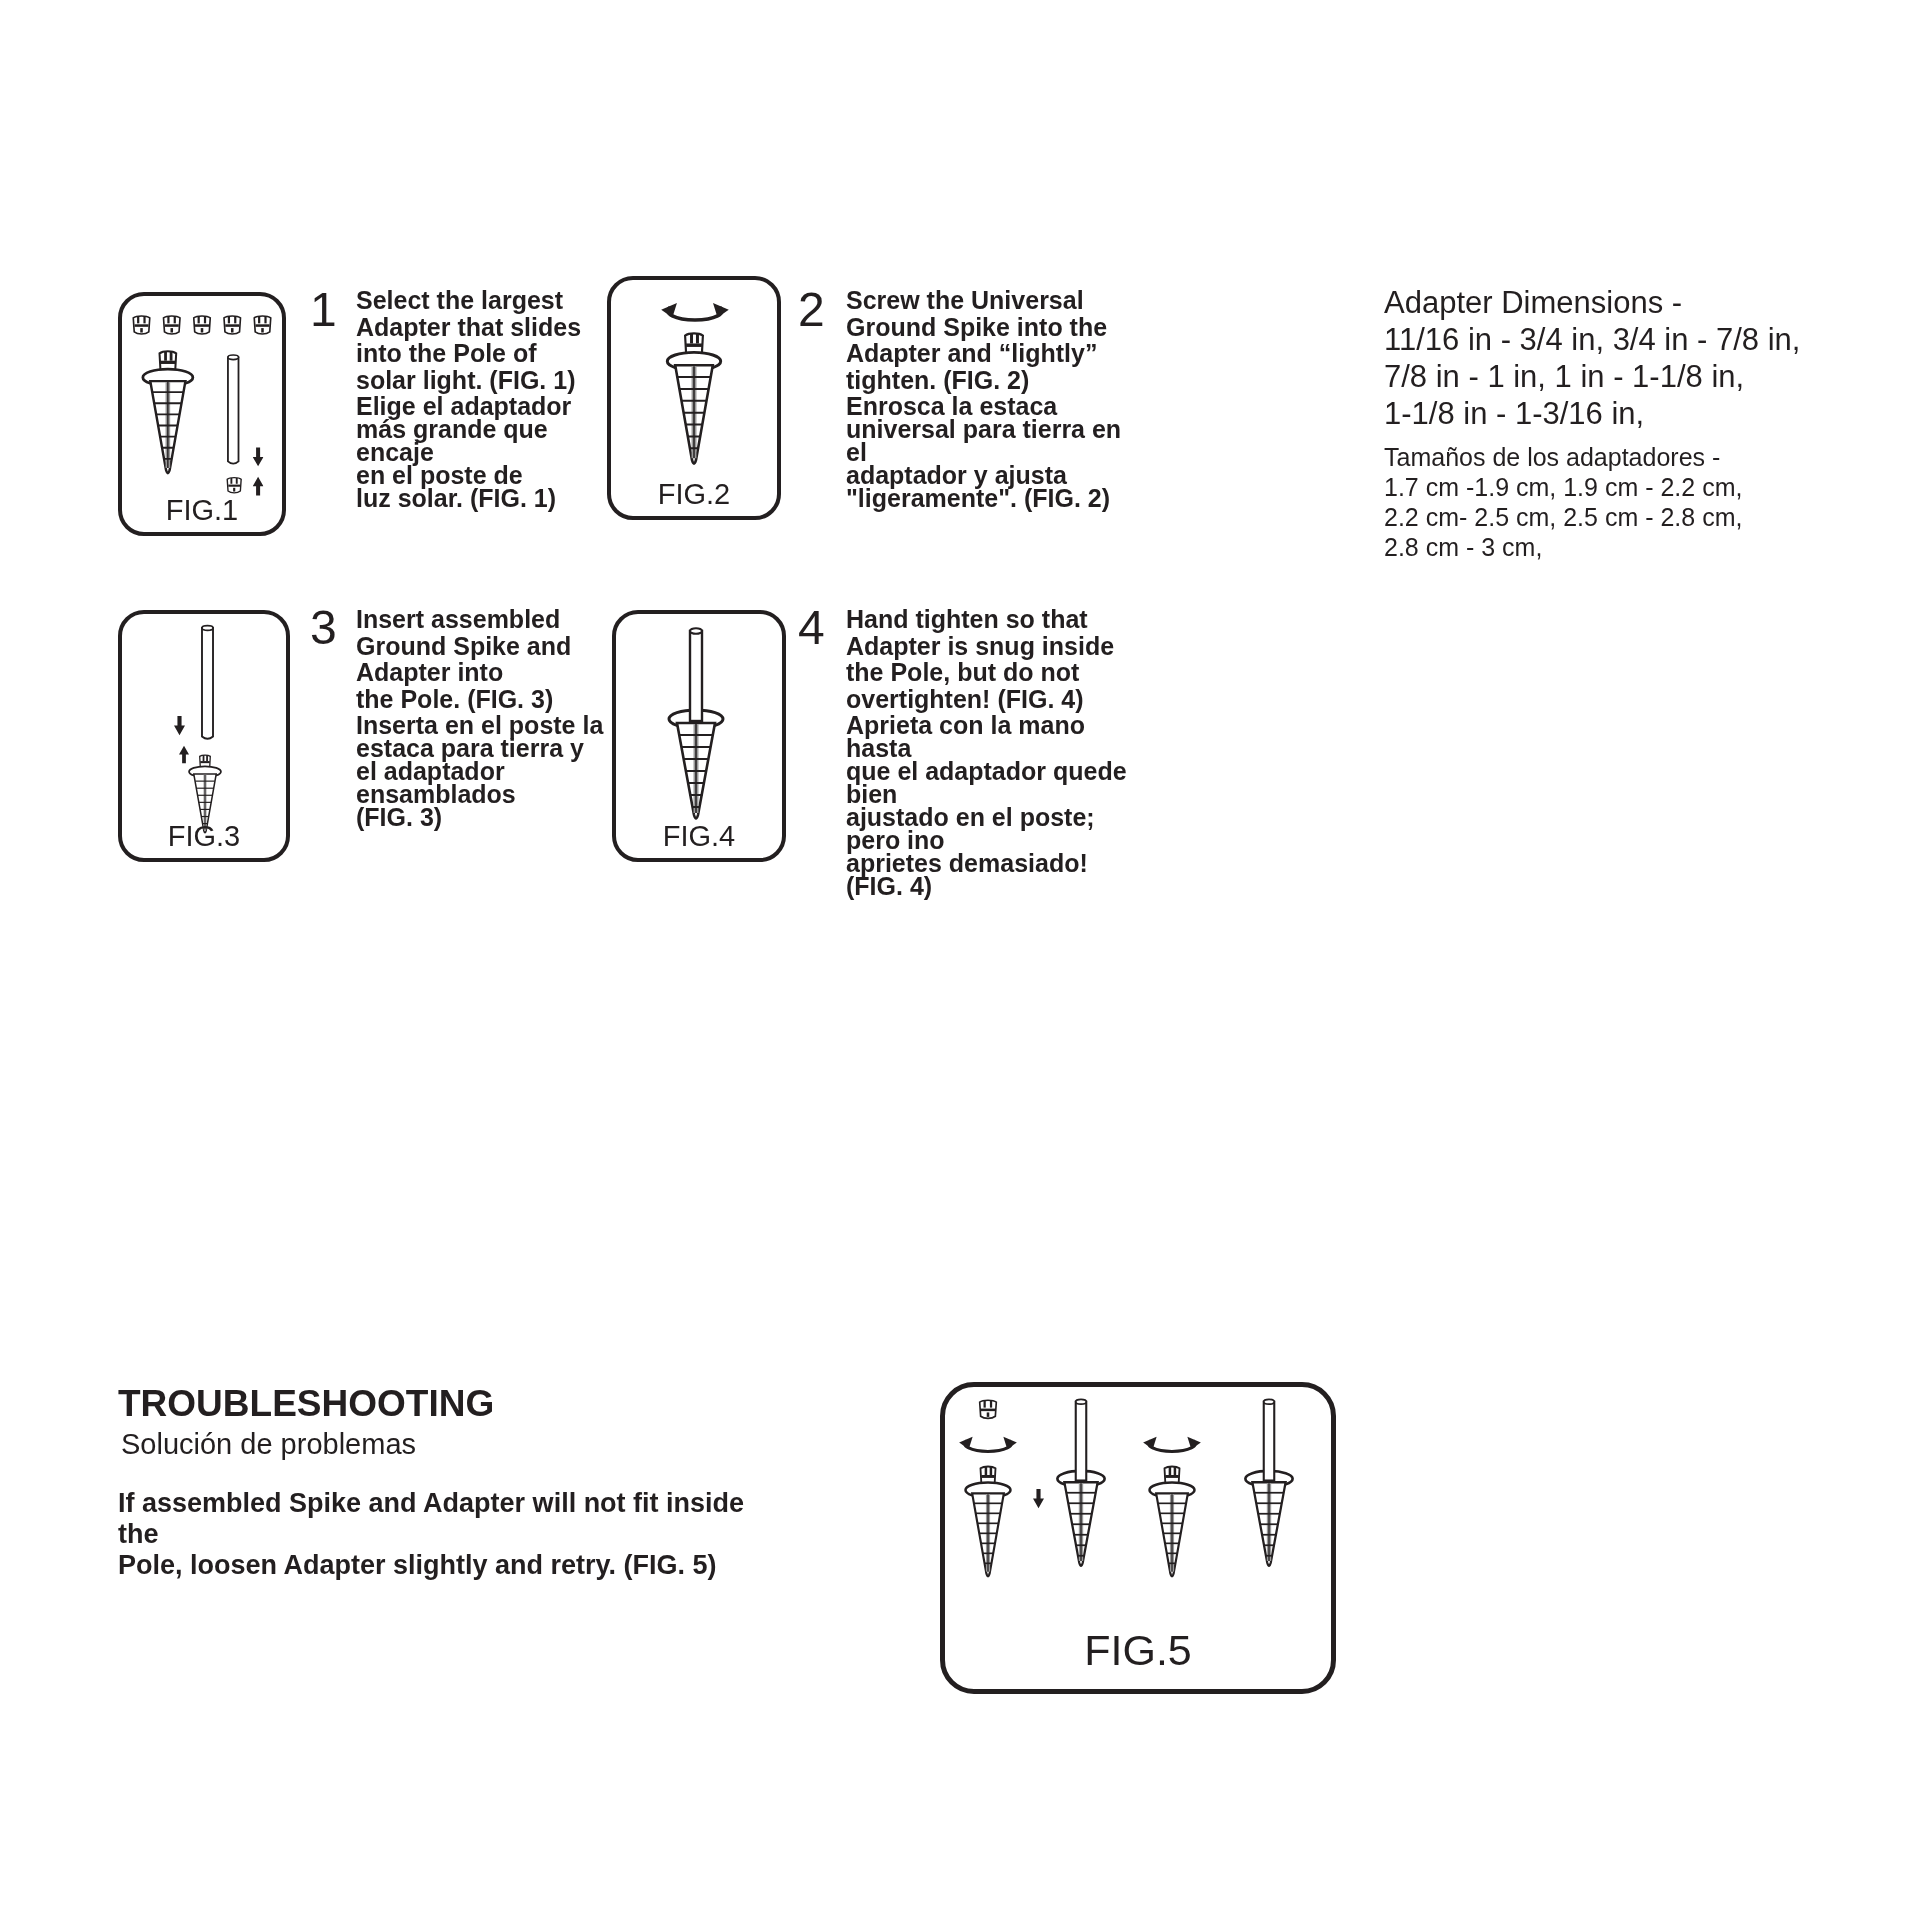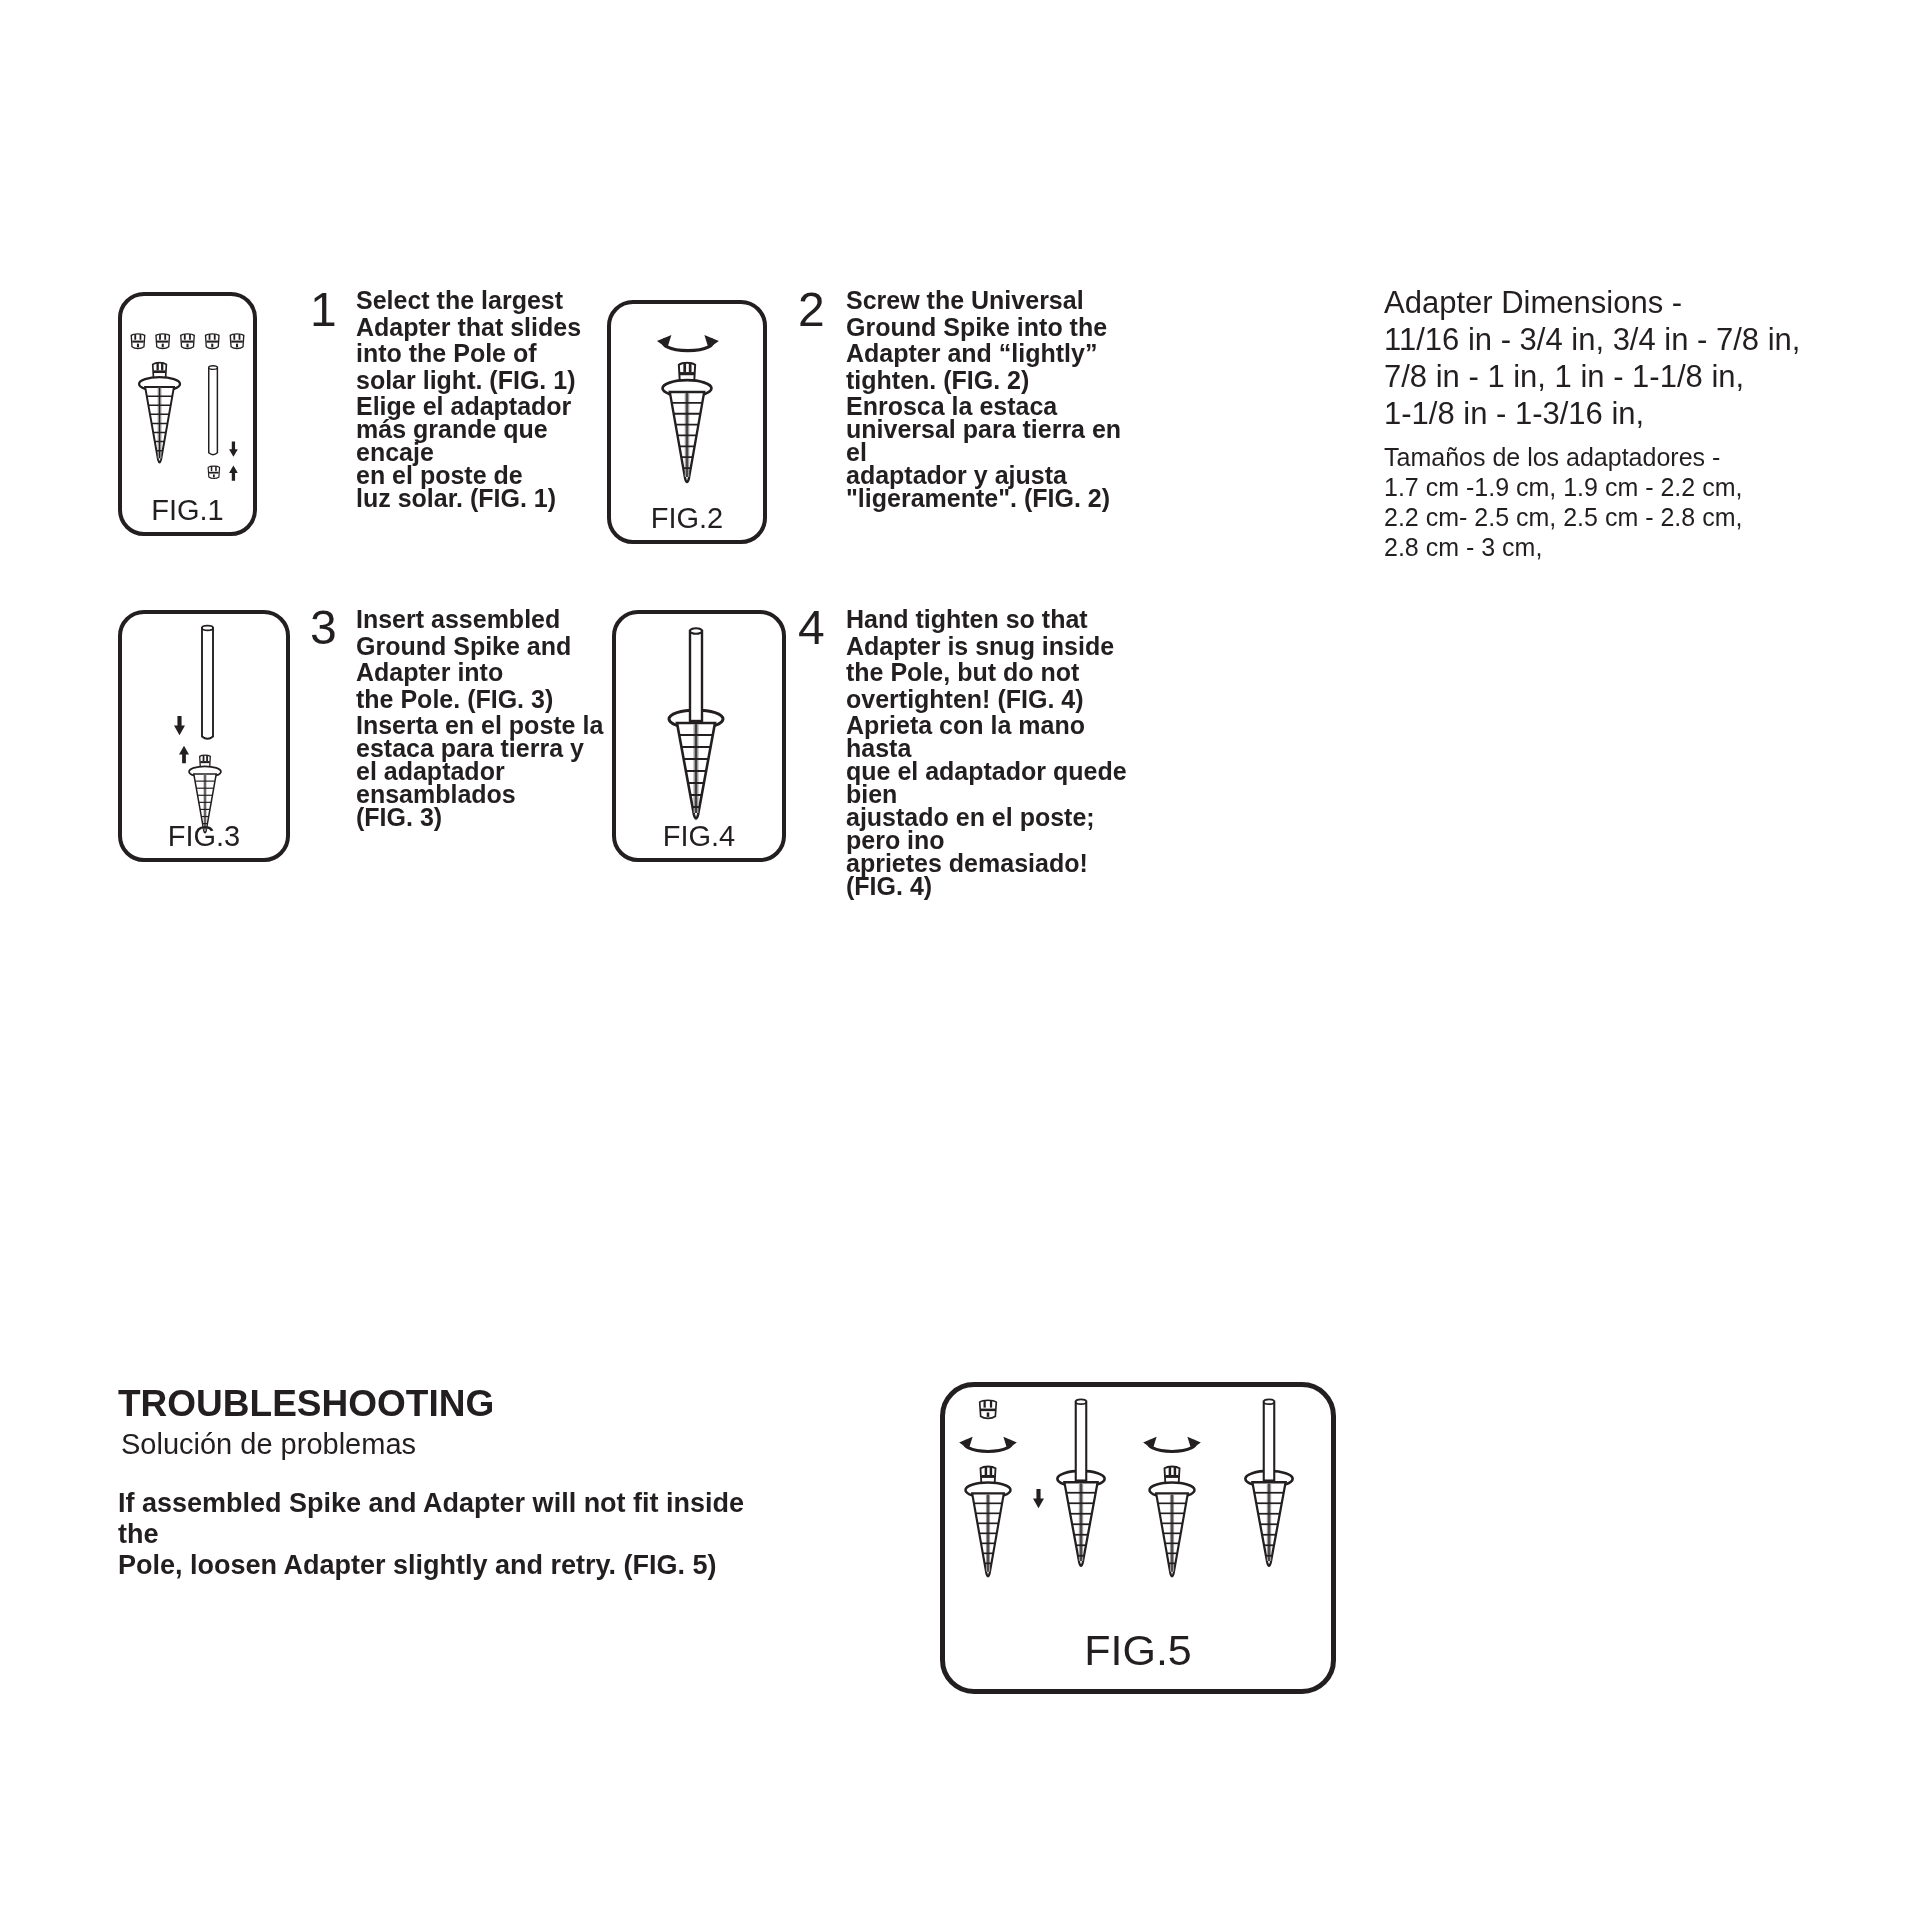--- a/index.html
+++ b/index.html
@@ -86,21 +86,21 @@
     </symbol>
     <symbol id="sym-arrow-up" viewBox="0 0 16 28">
       <polygon points="5,28 11,28 11,14 16,14 8,0 0,14 5,14" fill="#231f20"></polygon>
     </symbol>
   </defs>
 </svg>
 
 <div class="page">
 
 
-  <div class="figbox" style="left:118px;top:292px;width:139px;height:244px;">
+  <div class="figbox" style="left:118px;top:292px;width:168px;height:244px;">
     <svg viewBox="0 0 164 236">
       <use href="#sym-adapter" x="7" y="16" width="26" height="24"></use>
       <use href="#sym-adapter" x="38" y="16" width="26" height="24"></use>
       <use href="#sym-adapter" x="69" y="16" width="26" height="24"></use>
       <use href="#sym-adapter" x="100" y="16" width="26" height="24"></use>
       <use href="#sym-adapter" x="131" y="16" width="26" height="24"></use>
       <use href="#sym-spike" x="16" y="52" width="62" height="148"></use>
       <use href="#sym-pole" x="104" y="56" width="20" height="116"></use>
       <use href="#sym-arrow-down" x="134" y="150" width="11" height="24"></use>
       <use href="#sym-adapter" x="104" y="182" width="22" height="20"></use>
@@ -111,21 +111,21 @@
   <div class="abs stepnum" style="left:310px;top:286px;">1</div>
   <div class="abs stephead" style="left:356px;top:287px;width:250px;">Select the largest
 Adapter that slides
 into the Pole of
 solar light. (FIG. 1)</div>
   <div class="abs stepbody" style="left:356px;top:395px;width:250px;">Elige el adaptador
 más grande que encaje
 en el poste de
 luz solar. (FIG. 1)</div>
 
-  <div class="figbox" style="left:607px;top:300px;width:160px;height:244px;">
+  <div class="figbox" style="left:607px;top:276px;width:174px;height:244px;">
     <svg viewBox="0 0 170 236">
       <use href="#sym-rotate" x="44" y="16" width="84" height="30"></use>
       <use href="#sym-spike" x="52" y="50" width="66" height="158"></use>
     </svg>
     <div class="figlabel">FIG.2</div>
   </div>
   <div class="abs stepnum" style="left:798px;top:286px;">2</div>
   <div class="abs stephead" style="left:846px;top:287px;width:290px;">Screw the Universal
 Ground Spike into the
 Adapter and “lightly”

